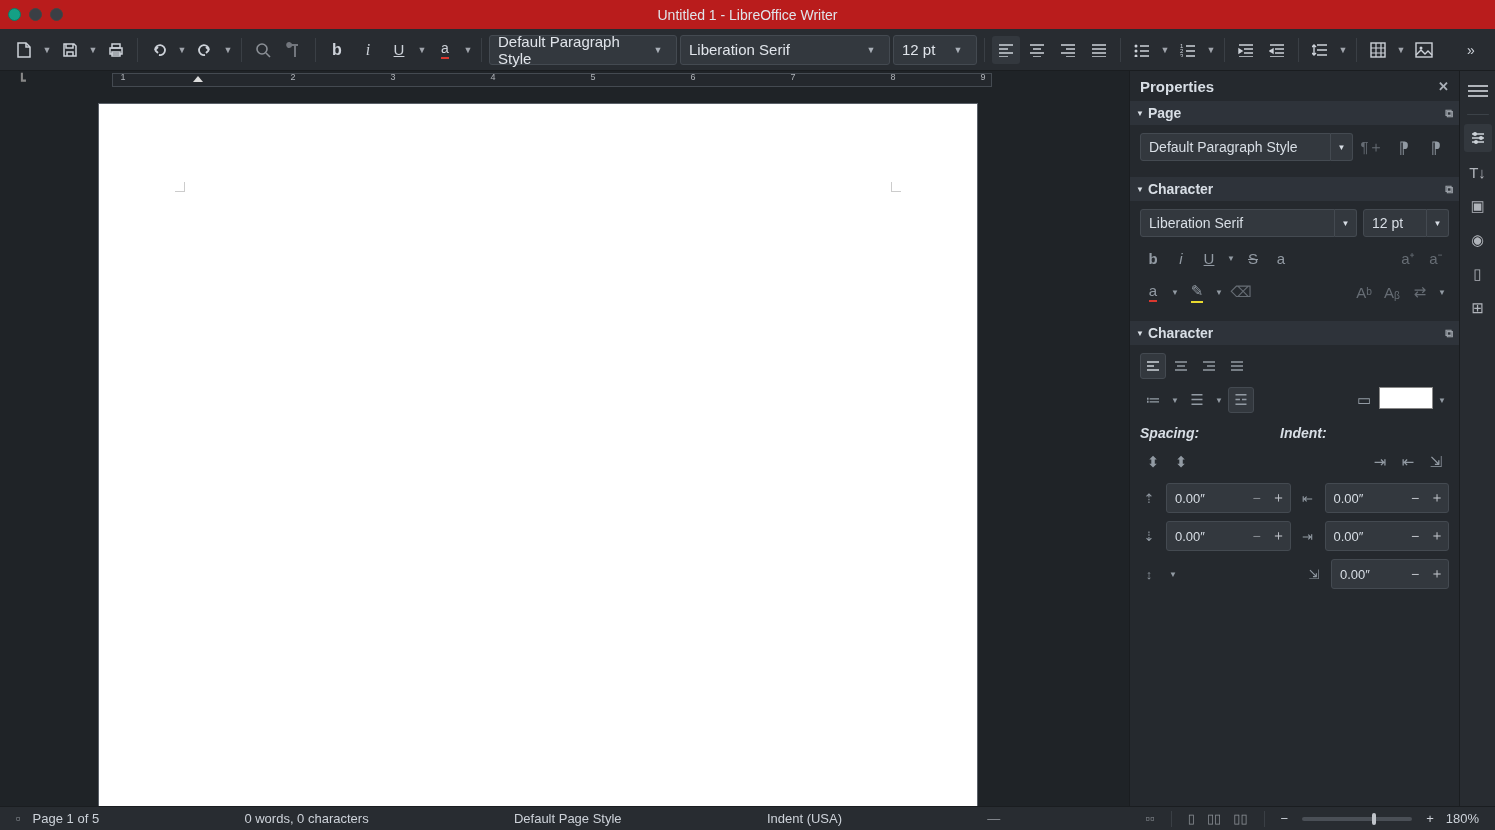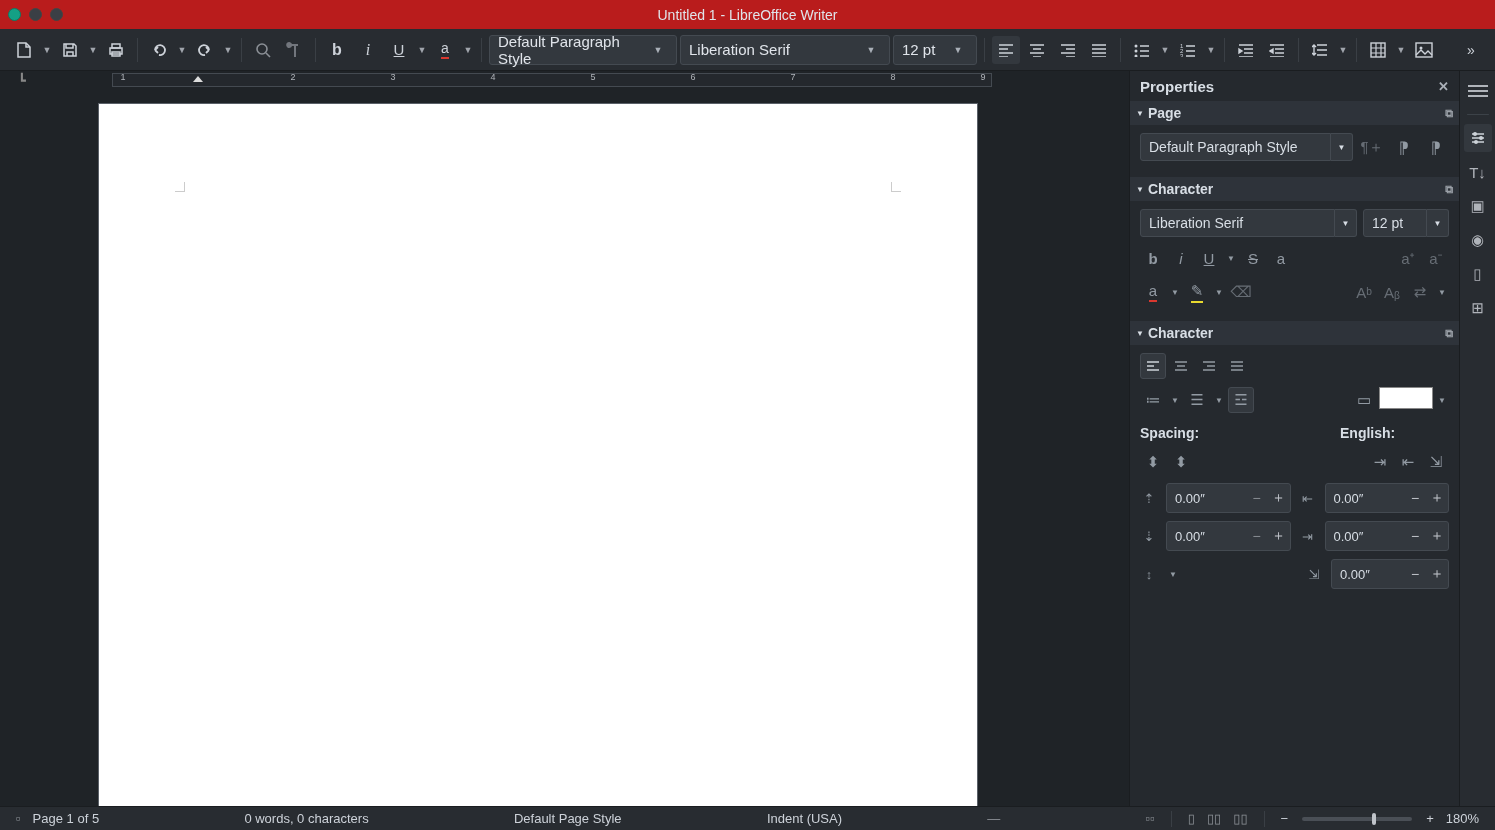--- a/index.html
+++ b/index.html
@@ -47,21 +47,21 @@
 .p-arr { width:22px; height:28px; background:#33383e;border:1px solid #444a51;border-left:none;display:flex;align-items:center;justify-content:center;font-size:8px;border-radius:0 3px 3px 0;}
 .ico-btn { width: 26px; height: 26px; display: flex; align-items: center; justify-content: center; color: #929aa3; font-size: 15px; }
 .ico-btn.dd { width:14px; font-size:8px;}
 .split { display:flex; gap:0; }
 .row2 { display:flex; gap: 4px; margin-bottom:8px;}
 .row2 .grp { display:flex; gap:2px;}
 .row2 .spacer { flex:1;}
 .spin { display:flex; align-items:center; height:30px; background:#33383e; border:1px solid #444a51; border-radius:3px; flex:1;}
 .spin-val { flex:1; padding:0 8px; font-size:13px;}
 .spin-btn { width:22px; text-align:center; color:#c0c4ca; font-size:14px; cursor:pointer;}
-.sub-hdr { display:flex; gap:60px; padding: 4px 0 8px 0; font-size:14px; font-weight:600;}
+.sub-hdr { display:flex; padding: 4px 0 8px 0; font-size:14px; font-weight:600;font-style:italic;}
 .sub-hdr span:first-child{flex:0 0 140px;}
 .sp-row { display:flex; gap:8px; align-items:center; margin-bottom:8px;}
 .sp-ico { width:18px; text-align:center; color:#929aa3; font-size:13px;}
 .tab-col { width: 36px; background: #282c31; border-left:1px solid #1a1d20; display:flex; flex-direction:column; align-items:center; padding-top:6px; gap:6px;}
 .tab-btn { width:28px; height:28px; display:flex; align-items:center; justify-content:center; color:#b0b4ba; font-size:15px; border-radius:3px;}
 .tab-btn.sep { height:1px; width:22px; background:#3c4248; margin:3px 0;}
 .hamb { width:20px; height:2px; background:#b0b4ba; box-shadow: 0 -5px 0 #b0b4ba, 0 5px 0 #b0b4ba; }
 
 .statusbar { height: 24px; background: #282c31; border-top: 1px solid #1a1d20; display: flex; align-items: center; padding: 0 10px; font-size: 13px; color: #cdd2d9; }
 .st-sep { width: 1px; height: 16px; background: #3a3f45; margin: 0 10px; }
@@ -416,21 +416,21 @@
         <div class="spacer"></div>
         <div class="grp">
           <div class="ico-btn">▭</div>
           <div style="width:54px;height:22px;border:1px solid #888;background:#fff"></div>
           <div class="ico-btn dd">▼</div>
         </div>
       </div>
 
       <div class="sub-hdr">
         <span>Spacing:</span>
-        <span>English:</span>
+        <span>Indent:</span>
       </div>
 
       <div class="row2">
         <div class="grp" style="width:150px">
           <div class="ico-btn">⬍</div>
           <div class="ico-btn">⬍</div>
         </div>
         <div class="spacer"></div>
         <div class="grp">
           <div class="ico-btn">⇥</div>

